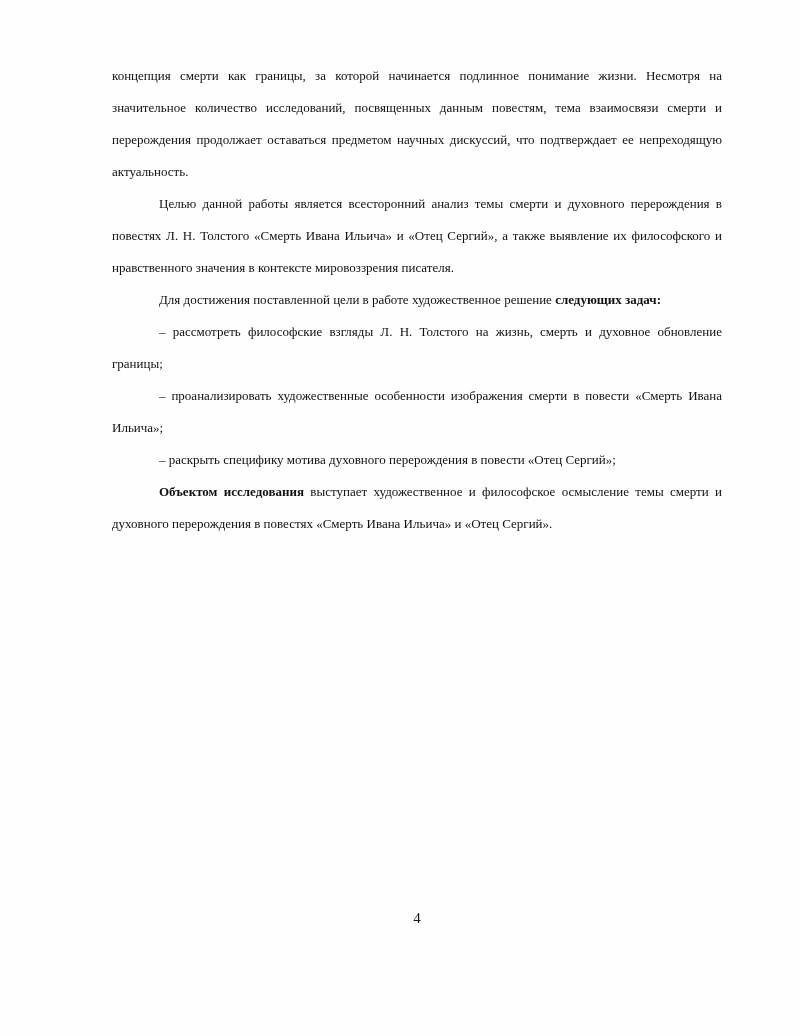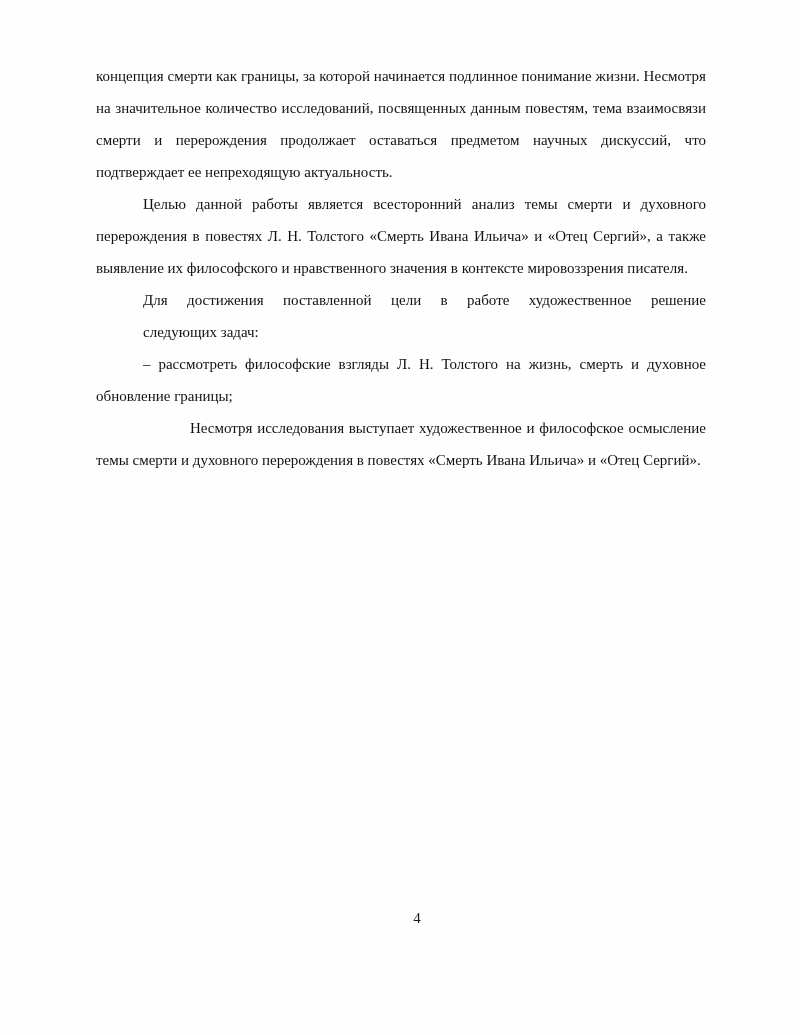--- a/index.html
+++ b/index.html
@@ -11,37 +11,36 @@
     position: relative;
     width: 800px;
     height: 1035px;
     background: #fefefe;
     overflow: hidden;
     font-family: "Liberation Serif", "DejaVu Serif", serif;
     color: #111111;
   }
   .text-body {
     position: absolute;
-    left: 96px;
+    left: 112px;
     top: 60px;
     width: 610px;
-    font-size: 15px;
+    font-size: 13px;
     line-height: 32px;
     text-align: justify;
   }
   .para {
     margin: 0;
     padding: 0;
   }
   .para.indent {
     text-indent: 47px;
   }
   .bold {
-    font-weight: normal;
-    margin-left: 47px;
+    font-weight: bold;
   }
   .page-footer {
     position: absolute;
     left: 112px;
     top: 906px;
     width: 610px;
     text-align: center;
     font-size: 15px;
     line-height: 24px;
     color: #1a1a1a;
@@ -49,18 +48,20 @@
 </style>
 </head>
 <body>
 
 <div class="page">
   <div class="text-body">
       <p class="para"><span class="">концепция смерти как границы, за которой начинается подлинное понимание жизни. Несмотря на значительное количество исследований, посвященных данным повестям, тема взаимосвязи смерти и перерождения продолжает оставаться предметом научных дискуссий, что подтверждает ее непреходящую актуальность.</span></p>
       <p class="para indent"><span class="">Целью данной работы является всесторонний анализ темы смерти и духовного перерождения в повестях Л. Н. Толстого «Смерть Ивана Ильича» и «Отец Сергий», а также выявление их философского и нравственного значения в контексте мировоззрения писателя.</span></p>
       <p class="para indent"><span class="">Для достижения поставленной цели в работе художественное решение </span><span class="bold">следующих задач:</span></p>
       <p class="para indent"><span class="">– рассмотреть философские взгляды Л. Н. Толстого на жизнь, смерть и духовное обновление границы;</span></p>
-      <p class="para indent"><span class="bold">Несмотря исследования</span><span class=""> выступает художественное и философское осмысление темы смерти и духовного перерождения в повестях «Смерть Ивана Ильича» и «Отец Сергий».</span></p>
+      <p class="para indent"><span class="">– проанализировать художественные особенности изображения смерти в повести «Смерть Ивана Ильича»;</span></p>
+      <p class="para indent"><span class="">– раскрыть специфику мотива духовного перерождения в повести «Отец Сергий»;</span></p>
+      <p class="para indent"><span class="bold">Объектом исследования</span><span class=""> выступает художественное и философское осмысление темы смерти и духовного перерождения в повестях «Смерть Ивана Ильича» и «Отец Сергий».</span></p>
     </div>
   <div class="page-footer">
     <span>4</span>
   </div>
 </div>
 
 </body></html>

